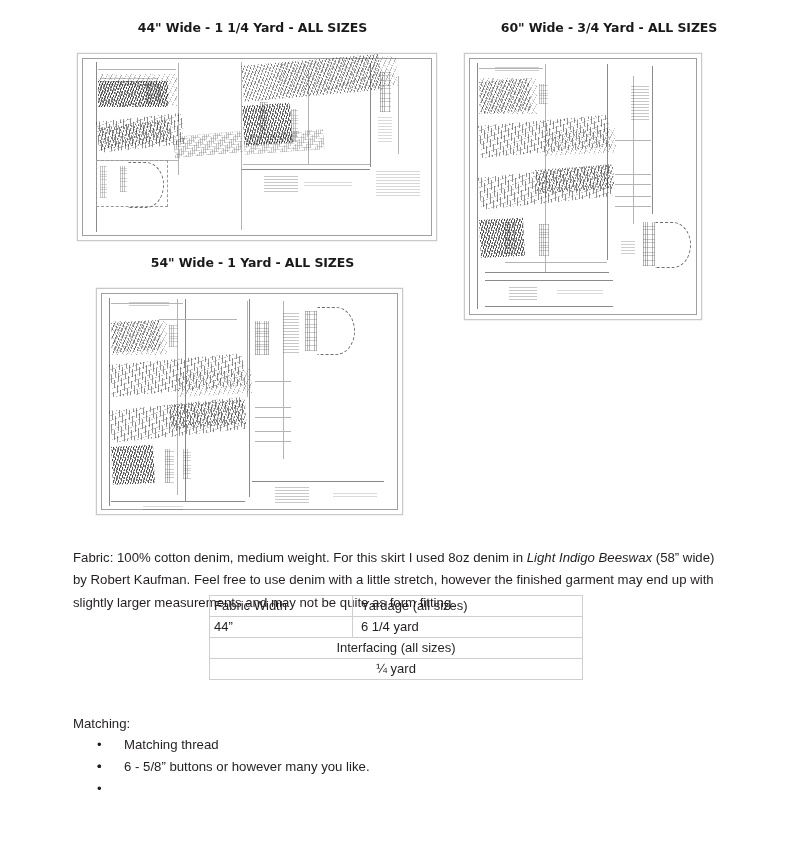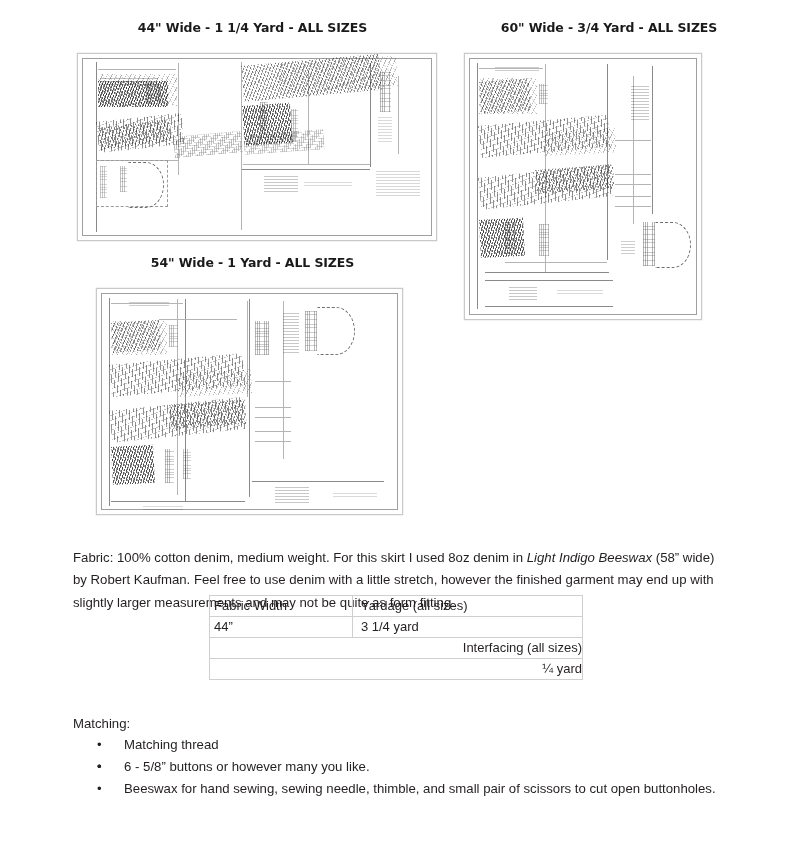--- a/index.html
+++ b/index.html
@@ -146,21 +146,21 @@
   }
   .yardage-table td {
     border: 1px solid #cfcfcf;
     padding: 1px 0 2px 4px;
     height: 17px;
     vertical-align: middle;
   }
   .yardage-table td.col-a { width: 142px; }
   .yardage-table td.col-b { width: 228px; padding-left: 8px; }
   .yardage-table td.span-row {
-    text-align: right;
+    text-align: center;
     padding-left: 0;
   }
 
   
   .notions-heading {
     position: absolute;
     left: 73px;
     top: 714px;
     font-size: 13.2px;
     line-height: 20px;
@@ -355,21 +355,21 @@
 <p class="body-copy"><span>Fabric: 100% cotton denim, medium weight. For this skirt I used 8oz denim in </span><em>Light Indigo Beeswax</em><span> (58” wide) by Robert Kaufman. Feel free to use denim with a little stretch, however the finished garment may end up with slightly larger measurements and may not be quite as form fitting.</span></p>
 
 <table class="yardage-table">
   <tbody>
     <tr>
       <td class="col-a">Fabric Width</td>
       <td class="col-b">Yardage (all sizes)</td>
     </tr>
     <tr>
       <td class="col-a">44”</td>
-      <td class="col-b">3 1/4 yard</td>
+      <td class="col-b">6 1/4 yard</td>
     </tr>
     <tr>
       <td class="span-row" colspan="2">Interfacing (all sizes)</td>
     </tr>
     <tr>
       <td class="span-row" colspan="2">¼ yard</td>
     </tr>
   </tbody>
 </table>
 
@@ -382,15 +382,14 @@
   </li>
   <li>
     <span class="bullet">•</span>
   </li>
   <li>
     <span class="bullet">•</span>
     <span>6 - 5/8” buttons or however many you like.</span>
   </li>
   <li>
     <span class="bullet">•</span>
-    <span>Beeswax for hand sewing, sewing needle, thimble, and small pair of scissors to cut open buttonholes.</span>
   </li>
 </ul>
 
 </body></html>

